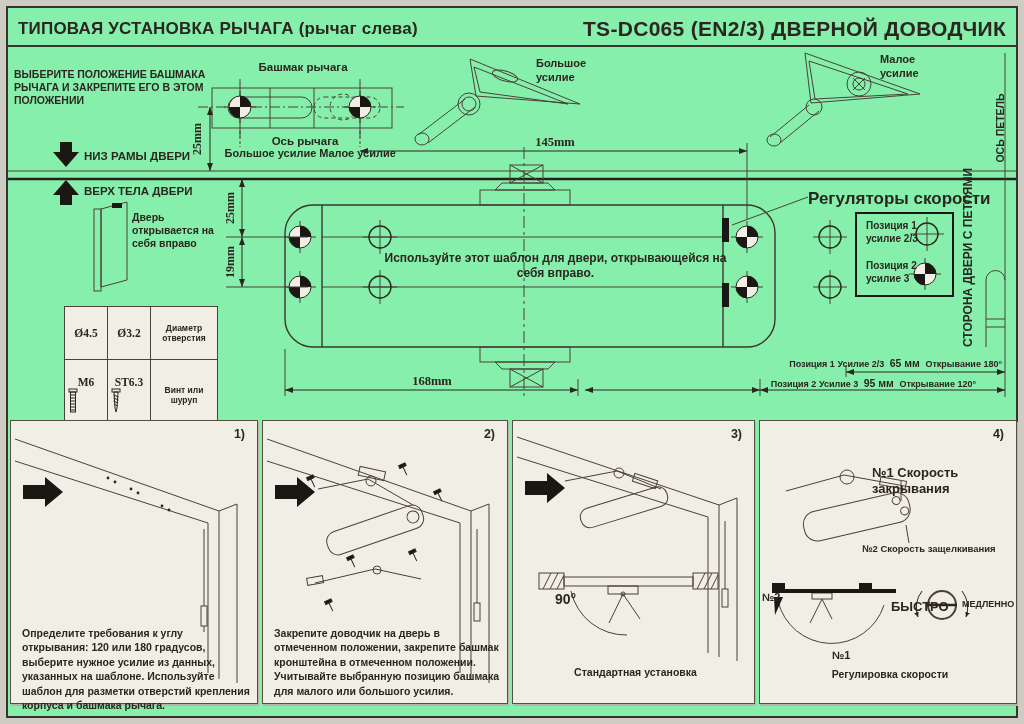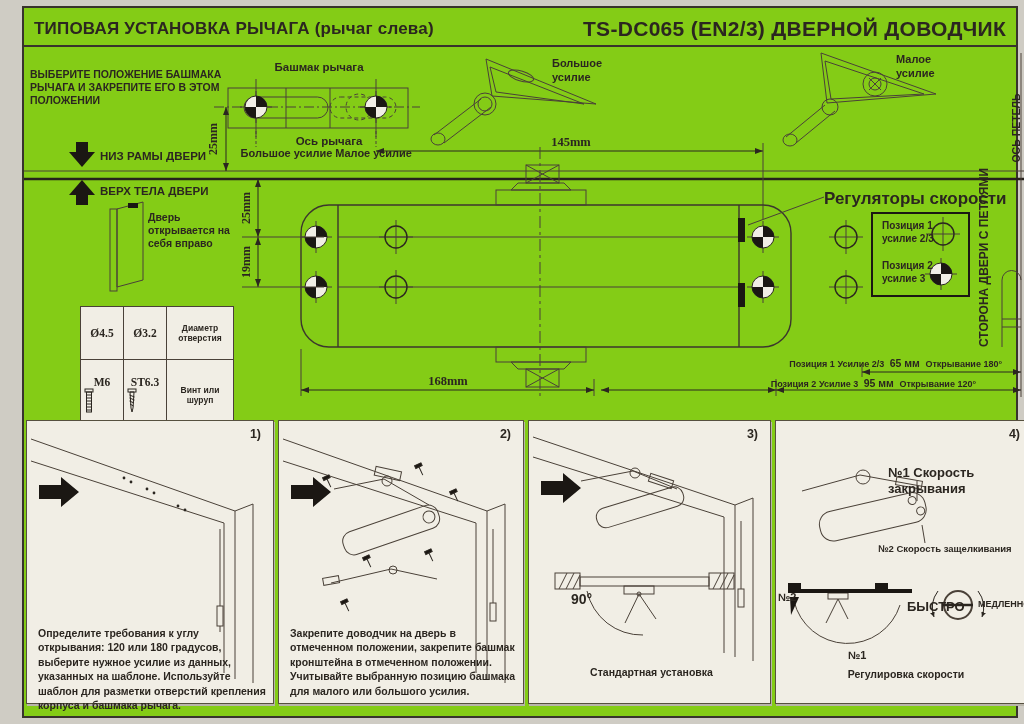--- a/index.html
+++ b/index.html
@@ -1,18 +1,18 @@
 <!DOCTYPE html>
 <html><head>
 <meta charset="utf-8">
 <style>
   html,body{margin:0;padding:0;background:#cfccc4;}
   .stage{position:relative;width:1024px;height:724px;background:#cfccc4;overflow:hidden;
          font-family:"Liberation Sans",sans-serif;color:#2b2620;}
-  .page{position:absolute;left:6px;top:6px;right:6px;bottom:6px;border:2px solid #38332c;background:#84cc16;margin-left:16px;}
+  .page{position:absolute;left:6px;top:6px;right:6px;bottom:6px;border:2px solid #38332c;background:#86efac;}
   .canvas{position:absolute;inset:0;}
   .hdr{position:absolute;left:0;top:0;width:100%;height:39px;border-bottom:2px solid #38332c;
        display:flex;justify-content:space-between;align-items:flex-end;box-sizing:border-box;}
   .hdr .tl{font-size:17px;font-weight:bold;padding:0 0 6px 10px;letter-spacing:.2px;}
   .hdr .tr{font-size:21px;font-weight:bold;padding:0 10px 4px 0;letter-spacing:.3px;}
   .lbl{position:absolute;font-weight:bold;line-height:1.25;}
   .ctr{text-align:center;}
   .vtext{position:absolute;font-weight:bold;text-align:center;transform:rotate(-90deg);white-space:nowrap;}
   .posnote{position:absolute;font-size:9px;font-weight:bold;white-space:nowrap;}
   .posnote b{font-size:10.5px;padding:0 3px;}
@@ -184,28 +184,29 @@
      <line x1="277" y1="343" x2="570" y2="343" stroke="#2b2620" marker-start="url(#da)" marker-end="url(#da)"></line>
      <line x1="577" y1="343" x2="752" y2="343" stroke="#2b2620" marker-start="url(#da)" marker-end="url(#da)"></line>
      <line x1="752" y1="343" x2="997" y2="343" stroke="#2b2620" marker-start="url(#da)" marker-end="url(#da)"></line>
      <line x1="838" y1="318" x2="838" y2="330" stroke="#4a4138"></line>
      <line x1="838" y1="325" x2="997" y2="325" stroke="#2b2620" marker-start="url(#da)" marker-end="url(#da)"></line>
      <text x="424" y="338" text-anchor="middle" font-family="Liberation Serif,serif" font-size="12.5" font-weight="bold" fill="#2b2620">168mm</text>
    </svg>
 
    <div class="lbl" style="left:6px;top:60px;width:218px;font-size:10.5px;">ВЫБЕРИТЕ ПОЛОЖЕНИЕ БАШМАКА РЫЧАГА И ЗАКРЕПИТЕ ЕГО В ЭТОМ ПОЛОЖЕНИИ</div>
    <div class="lbl ctr" style="left:230px;top:52px;width:130px;font-size:11.5px;">Башмак рычага</div>
-   <div class="lbl ctr" style="left:250px;top:126px;width:110px;font-size:11.5px;">Ось рычага</div>
+   <div class="lbl ctr" style="left:242px;top:126px;width:110px;font-size:11.5px;">Ось рычага</div>
    <div class="lbl ctr" style="left:215px;top:139px;width:95px;font-size:11px;">Большое усилие</div>
    <div class="lbl ctr" style="left:302px;top:139px;width:95px;font-size:11px;">Малое усилие</div>
    <div class="lbl" style="left:76px;top:141px;font-size:11.5px;">НИЗ РАМЫ ДВЕРИ</div>
    <div class="lbl" style="left:76px;top:176px;font-size:11.5px;">ВЕРХ ТЕЛА ДВЕРИ</div>
    <div class="lbl" style="left:124px;top:203px;width:88px;font-size:10.5px;">Дверь открывается на себя вправо</div>
    <div class="lbl" style="left:528px;top:49px;width:70px;font-size:11px;">Большое усилие</div>
    <div class="lbl" style="left:872px;top:45px;width:60px;font-size:11px;">Малое усилие</div>
+   <div class="lbl ctr" style="left:375px;top:243px;width:345px;font-size:12px;">Используйте этот шаблон для двери, открывающейся на себя вправо.</div>
    <div class="lbl" style="left:800px;top:180px;font-size:17px;">Регуляторы скорости</div>
    <div class="lbl" style="left:858px;top:212px;width:62px;font-size:10px;">Позиция 1 усилие 2/3</div>
    <div class="lbl" style="left:858px;top:252px;width:62px;font-size:10px;">Позиция 2 усилие 3</div>
    <div class="vtext" style="left:885px;top:257px;width:150px;font-size:12px;">СТОРОНА ДВЕРИ С ПЕТЛЯМИ</div>
    <div class="vtext" style="left:952px;top:114px;width:80px;font-size:10.5px;">ОСЬ ПЕТЕЛЬ</div>
 
    <div class="posnote" style="right:14px;top:349px;">
      <span>Позиция 1  Усилие 2/3</span>
      <b>65 мм</b>
      <span>Открывание 180°</span>

